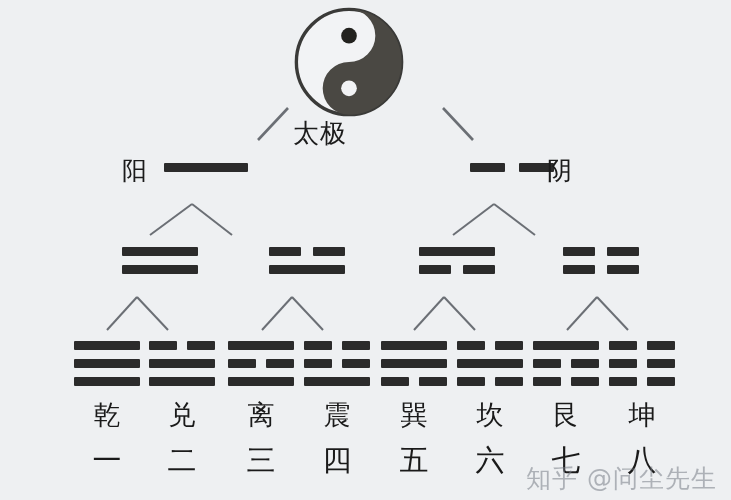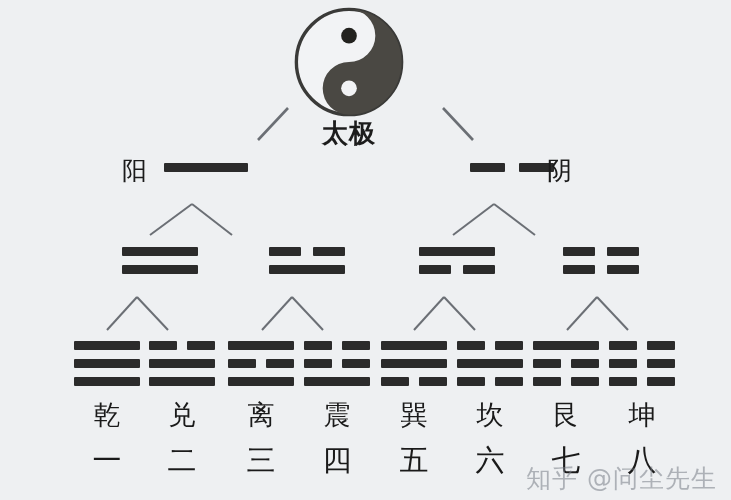--- a/index.html
+++ b/index.html
@@ -31,26 +31,25 @@
   .taiji {
     width: 112px;
     height: 112px;
     display: block;
   }
   .taiji-label {
     position: absolute;
     left: 0;
     top: 112px;
     width: 112px;
-    text-align: center;
+    text-align: left;
     font-size: 26px;
     color: #1c1c1c;
     letter-spacing: 1px;
     line-height: 30px;
-    font-weight: bold;
   }
 
   
   .yao {
     position: relative;
     height: 9px;
   }
   .yao .seg {
     position: absolute;
     top: 0;

